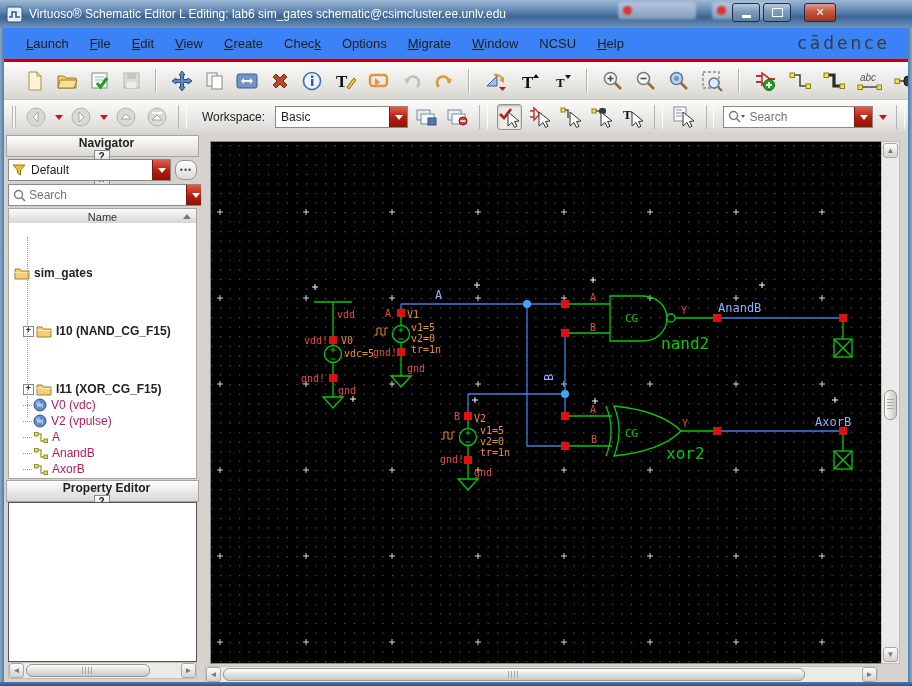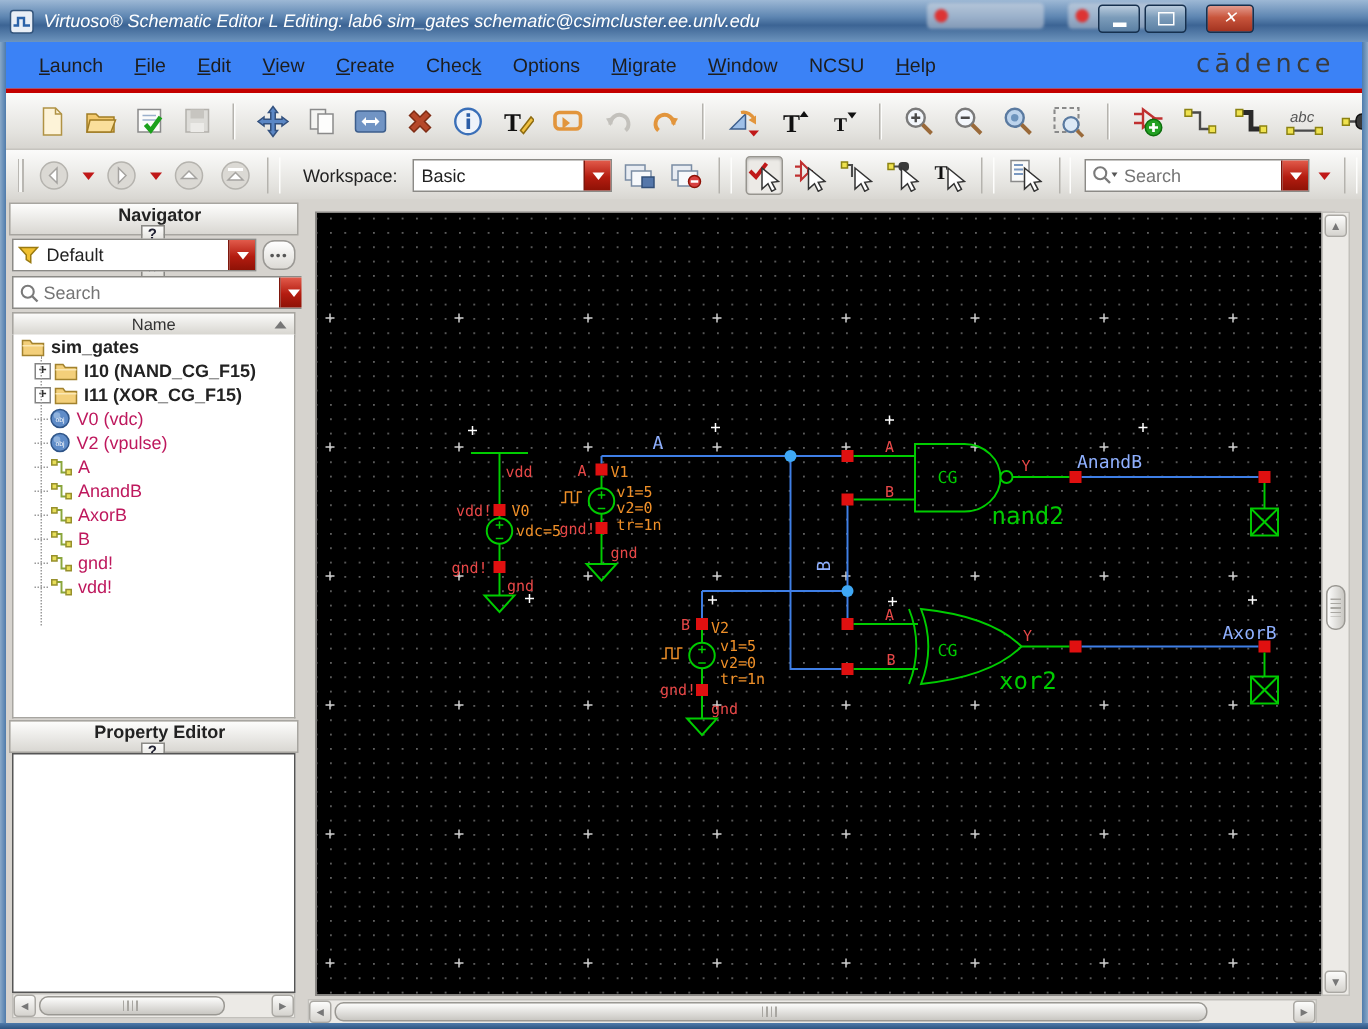--- a/index.html
+++ b/index.html
@@ -1,21 +1,21 @@
 <!DOCTYPE html>
 <html><head>
 <meta charset="utf-8">
 <style>
   html,body{margin:0;padding:0;width:912px;height:686px;overflow:hidden;
     font-family:"Liberation Sans",sans-serif;background:#888;}
   .window{position:absolute;inset:0;background:#d6d3ce;}
   
   .titlebar{position:absolute;left:0;top:0;right:0;height:28px;
     background:linear-gradient(#9db8d5 0%,#5e86b2 40%,#3c6494 60%,#6d94bd 100%);
-    border-bottom:1px solid #27496e;display:flex;align-items:center;font-style:italic;}
+    border-bottom:1px solid #27496e;display:flex;align-items:center;}
   .title-icon{width:17px;height:17px;margin:0 6px 0 6px;}
   .title-text{color:#fff;font-size:12px;text-shadow:0 1px 2px #1c3least,0 1px 2px #1c3a5a;white-space:nowrap;}
   .ghost{position:absolute;top:2px;height:17px;width:78px;border-radius:3px;
     background:rgba(215,220,228,.5);filter:blur(1.2px);display:flex;align-items:center;}
   .ghost i{width:9px;height:9px;border-radius:50%;background:#d33;margin-left:5px;}
   .winbtns{position:absolute;top:3px;right:76px;display:flex;gap:3px;}
   .winbtn{width:26px;height:17px;border:1px solid #16304e;border-radius:3px;color:#fff;
     background:linear-gradient(#b9cbdd,#7c9cba 45%,#5a7fa3);display:flex;align-items:center;justify-content:center;
     font-size:11px;line-height:1;cursor:default;}
   .winbtn.close{width:30px;background:linear-gradient(#e49b8e,#c8553c 45%,#a33320);margin-left:10px;}
@@ -58,21 +58,21 @@
   .pbtn .flo{width:7px;height:6px;border:1.5px solid #223;box-shadow:2px -2px 0 -1px #223;}
   .nav-row{position:absolute;left:4px;right:4px;display:flex;align-items:center;gap:4px;}
   .dots-btn{width:20px;height:18px;border:1px solid #9a9894;border-radius:8px;background:linear-gradient(#fff,#dcdad5);
     font-size:9px;color:#555;display:flex;align-items:center;justify-content:center;letter-spacing:1px;}
   .tree-header{position:absolute;left:4px;right:4px;height:15px;background:linear-gradient(#fbfbfa,#d5d3cd);
     border:1px solid #a7a5a0;display:flex;align-items:center;justify-content:center;font-size:11px;color:#333;}
   .tree-header .chev{position:absolute;right:5px;width:0;height:0;border-left:4px solid transparent;
     border-right:4px solid transparent;border-bottom:5px solid #777;}
   .tree{position:absolute;left:4px;right:4px;background:#fff;border:1px solid #a7a5a0;border-top:0;overflow:hidden;}
   .tree-row{height:16px;display:flex;align-items:center;font-size:12px;color:#be185d;white-space:nowrap;}
-  .tree-row.b{font-weight:bold;color:#222;}
+  .tree-row.b{font-weight:bold;color:#222;margin-top:42px;}
   .tree-row .lbl{margin-left:4px;}
   .expander{width:9px;height:9px;border:1px solid #848484;background:#fff;font-size:9px;line-height:7px;text-align:center;color:#333;margin:0 2px;}
   .stub{width:9px;border-top:1px dotted #9a9a9a;margin-left:14px;margin-right:1px;}
   .guide{position:absolute;left:18px;border-left:1px dotted #9a9a9a;}
   .prop-body{position:absolute;left:4px;right:4px;background:#fff;border:1px solid #555;}
   
   .hscroll{position:absolute;height:15px;background:#eceae6;border:1px solid #c2c0bb;display:flex;align-items:center;}
   .vscroll{position:absolute;width:17px;background:#eceae6;border:1px solid #c2c0bb;}
   .sb-btn{width:13px;height:13px;display:flex;align-items:center;justify-content:center;background:linear-gradient(#fcfcfb,#d5d3ce);
     border:1px solid #aaa8a3;border-radius:3px;color:#777;font-size:8px;}

